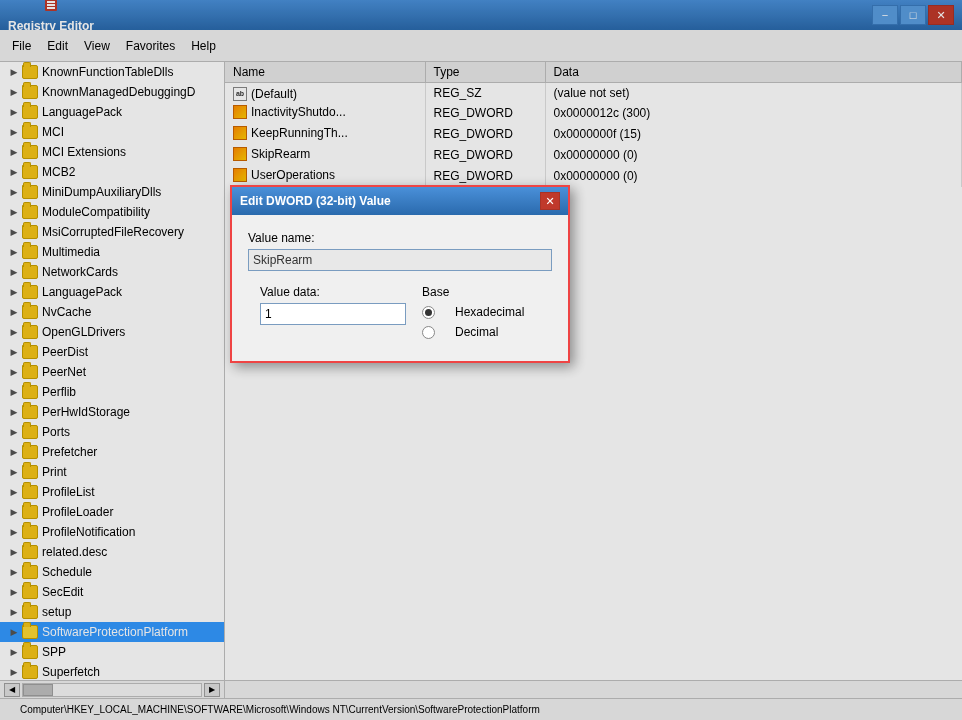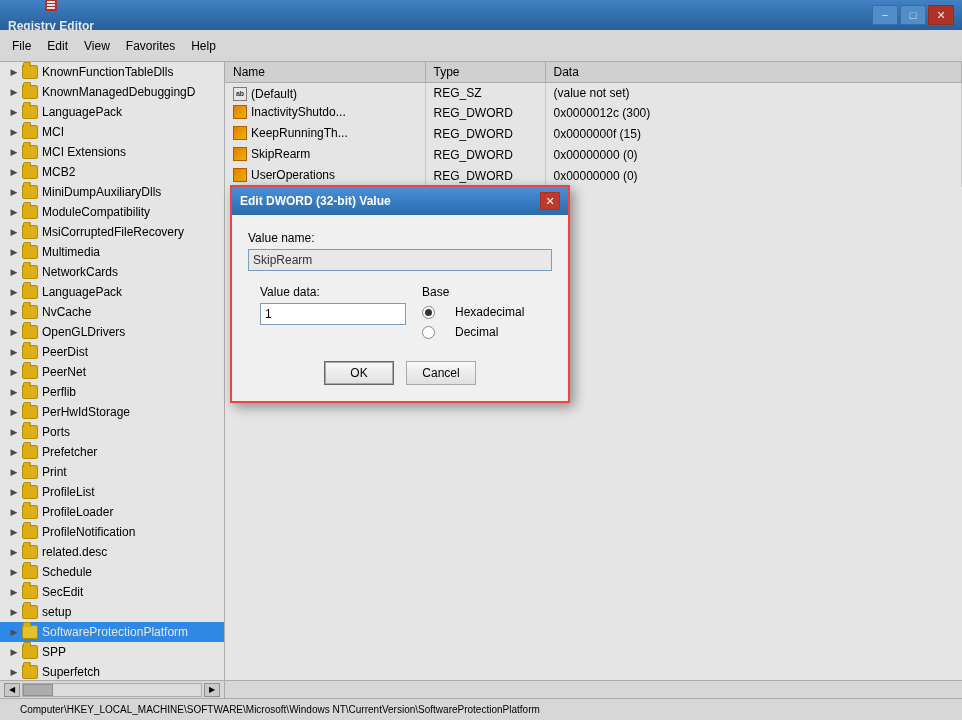--- a/index.html
+++ b/index.html
@@ -720,22 +720,18 @@
               <span>Hexadecimal</span>
             </label>
 
             <label class="radio-option">
               <div class="radio-input"></div>
               <span>Decimal</span>
             </label>
           </div>
         </div>
 
-        <div class="dialog-buttons">
-          <button class="dialog-btn default">OK</button>
-          <button class="dialog-btn">Cancel</button>
-        </div>
 
       </div>
     </div>
   </div>
 
 </div>
 
 </body></html>

